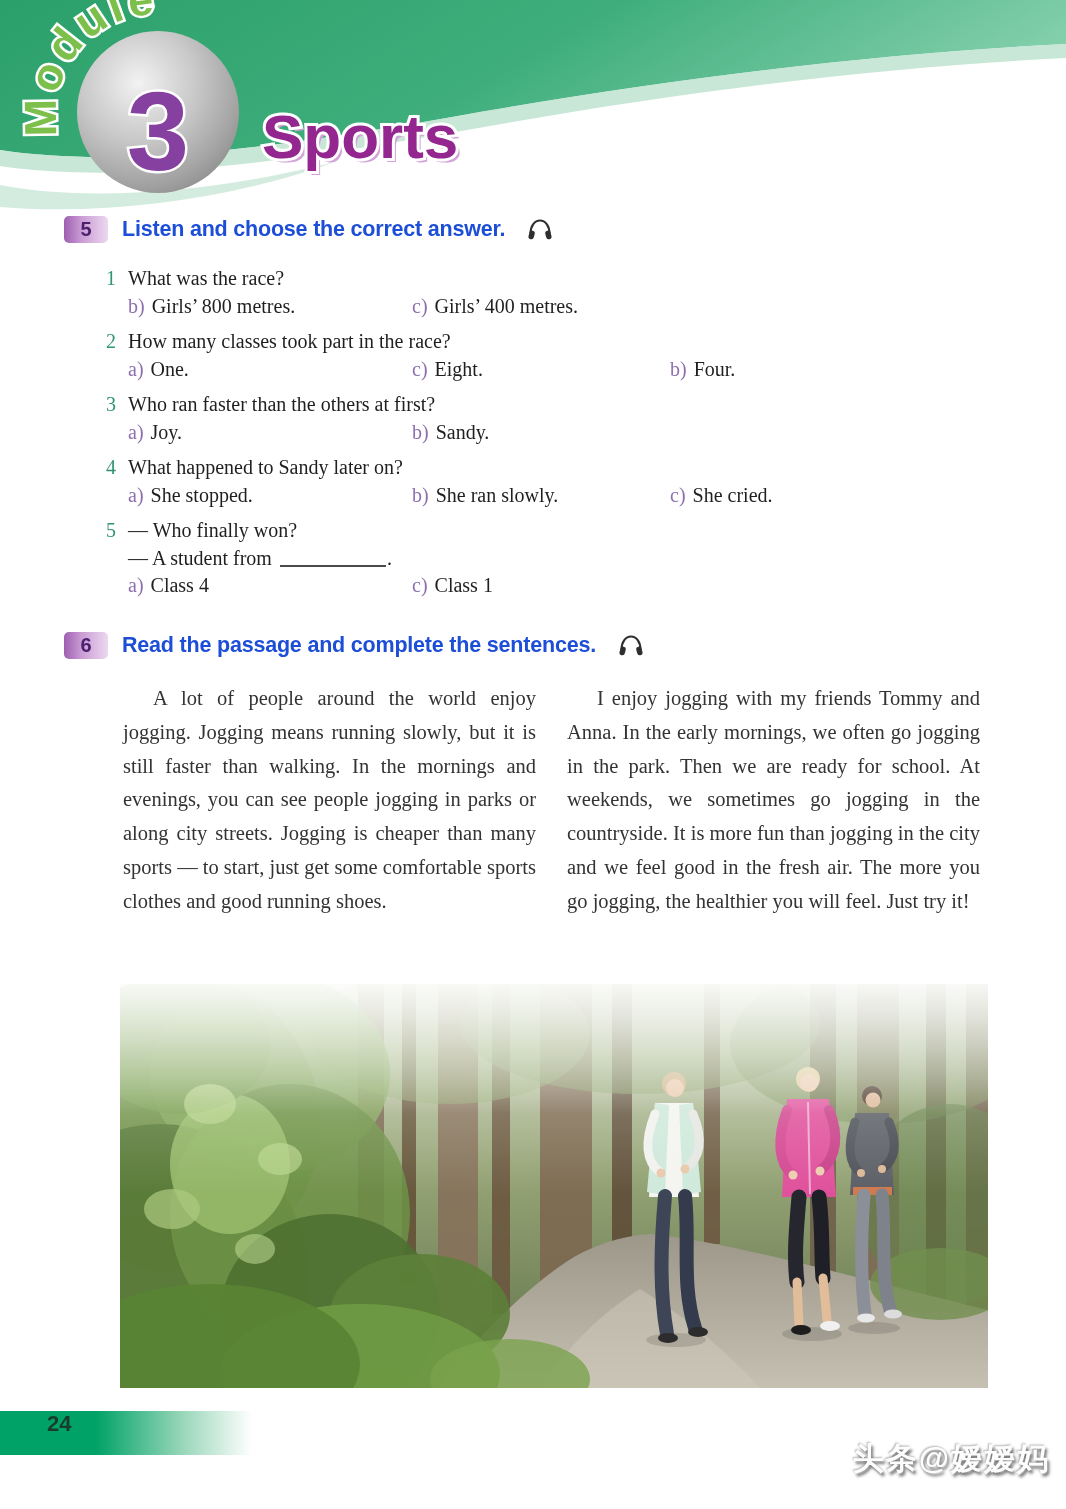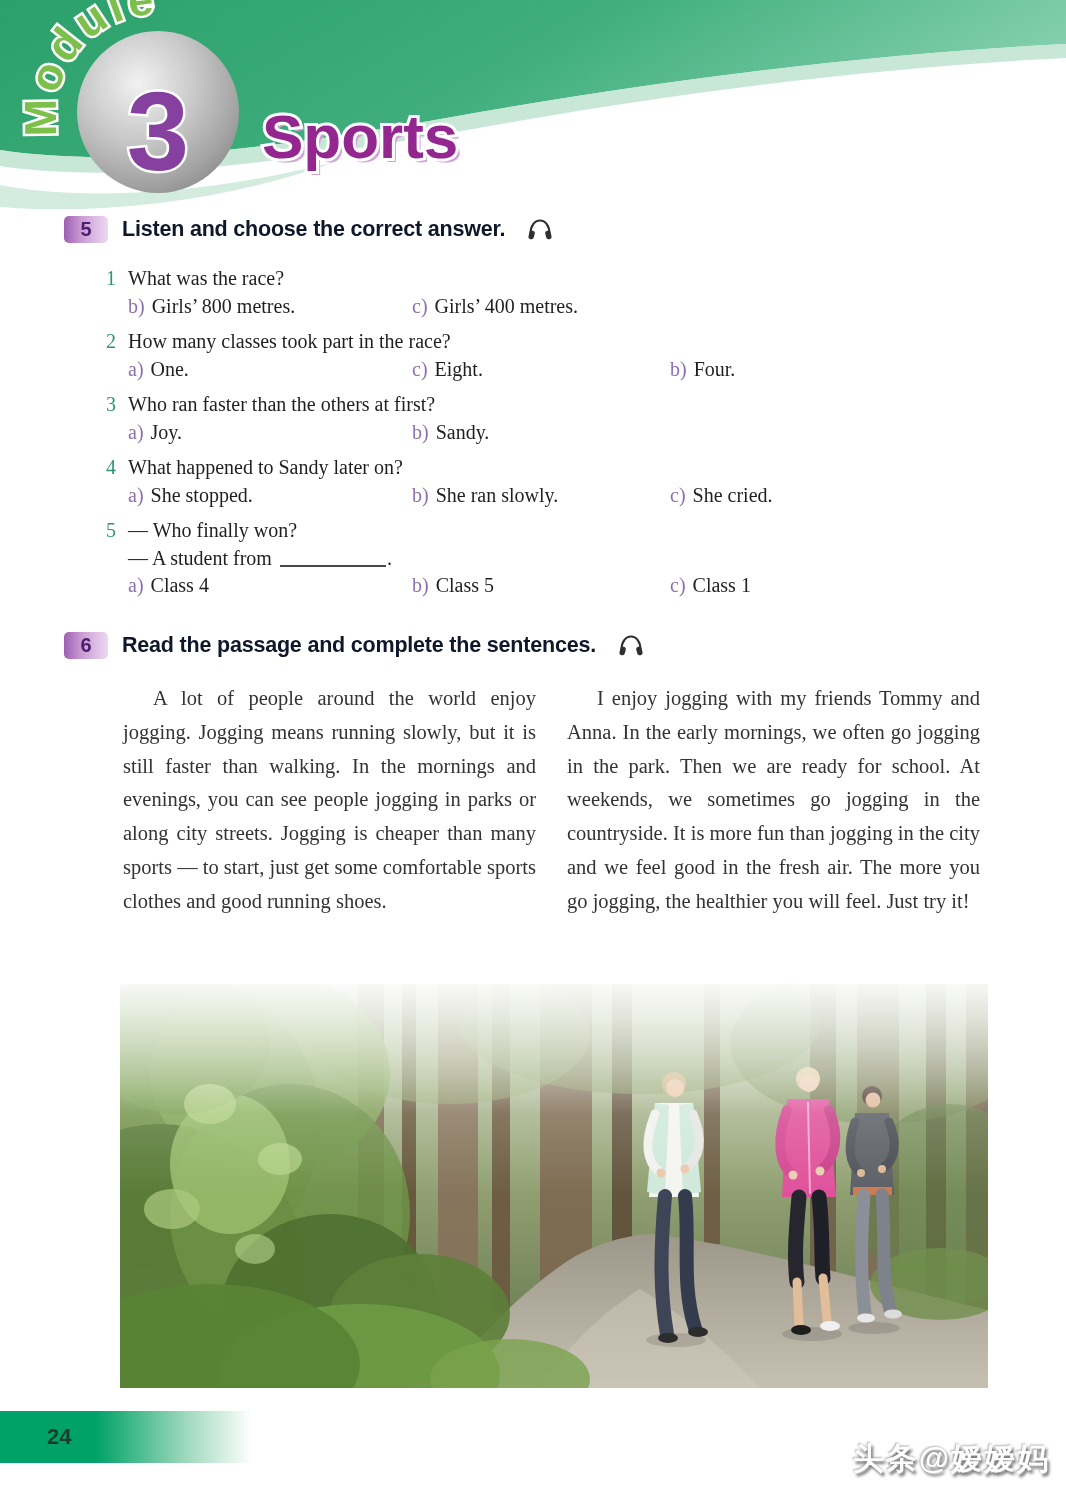--- a/index.html
+++ b/index.html
@@ -11,44 +11,44 @@
 
   
   .exercise{position:absolute;left:64px;width:950px;}
   #ex5{top:214px;}
   #ex6{top:630px;}
   .ex-head{display:flex;align-items:center;gap:14px;height:30px;}
   .badge{display:inline-flex;align-items:center;justify-content:center;
          width:44px;height:27px;border-radius:5px;flex:0 0 auto;
          background:linear-gradient(90deg,#9e5eb0 0%,#c99ad3 38%,#ecd9f1 100%);
          color:#4b2170;font:bold 20px "Liberation Sans",sans-serif;}
-  .ex-title{font:bold 21.5px "Liberation Sans",sans-serif;color:#0f172a;letter-spacing:-0.2px;}
+  .ex-title{font:bold 21.5px "Liberation Sans",sans-serif;color:#1d4ed8;letter-spacing:-0.2px;}
   .audio-icon{flex:0 0 auto;margin-left:6px;margin-top:2px;}
 
   .questions{margin:21px 0 0 42px;font-size:20px;line-height:27.5px;}
   .q{margin-bottom:8px;}
   .q-num{display:inline-block;width:22px;color:#2f9377;}
   .q-text{color:#1f1f1f;}
   .q-cont{margin-left:22px;}
   .opts{display:grid;grid-template-columns:284px 258px 1fr;margin-left:22px;}
   .opt-letter{color:#8e6fae;margin-right:7px;}
   .blank{display:inline-block;width:106px;border-bottom:2px solid #4a4a4a;margin:0 1px -2px 8px;}
 
   
   .passage{position:absolute;top:682px;left:123px;width:857px;display:flex;gap:31px;}
   .passage p{margin:0;flex:1 1 0;font-size:20.5px;line-height:33.8px;text-align:justify;
              text-indent:30px;color:#333;}
 
   
   .photo{position:absolute;top:984px;left:120px;display:block;}
 
   
-  .footbar{position:absolute;top:1411px;left:0;width:252px;height:52px;
+  .footbar{position:absolute;top:1411px;left:0;width:252px;height:44px;
            background:linear-gradient(90deg,#00a267 0%,#00a267 38%,#9fd9bd 74%,#ffffff 100%);
-           display:flex;align-items:center;}
+           display:flex;align-items:flex-start;}
   .pagenum{margin-left:47px;font:bold 22px "Liberation Sans",sans-serif;color:#173d2c;}
   .watermark{position:absolute;top:1438px;right:16px;
              font:bold 31px "Liberation Sans",sans-serif;color:#fdfdfd;letter-spacing:2px;
              text-shadow:2px 3px 3px rgba(110,110,110,.95),-1px -1px 2px rgba(160,160,160,.8);}
 </style>
 </head>
 <body>
 
 <div class="page">
 
@@ -141,21 +141,20 @@
 
       <div class="q">
         <div class="q-line">
           <span class="q-num">5</span><span class="q-text">— Who finally won?</span>
         </div>
         <div class="q-cont">
           <span>— A student from</span><span class="blank"></span><span>.</span>
         </div>
         <div class="opts">
           <span><span class="opt-letter">a)</span><span>Class 4</span></span>
-          <span><span class="opt-letter">b)</span><span>Class 5</span></span>
           <span><span class="opt-letter">c)</span><span>Class 1</span></span>
         </div>
       </div>
 
     </div>
   </section>
 
   <section class="exercise" id="ex6">
     <div class="ex-head">
       <span class="badge">6</span>

